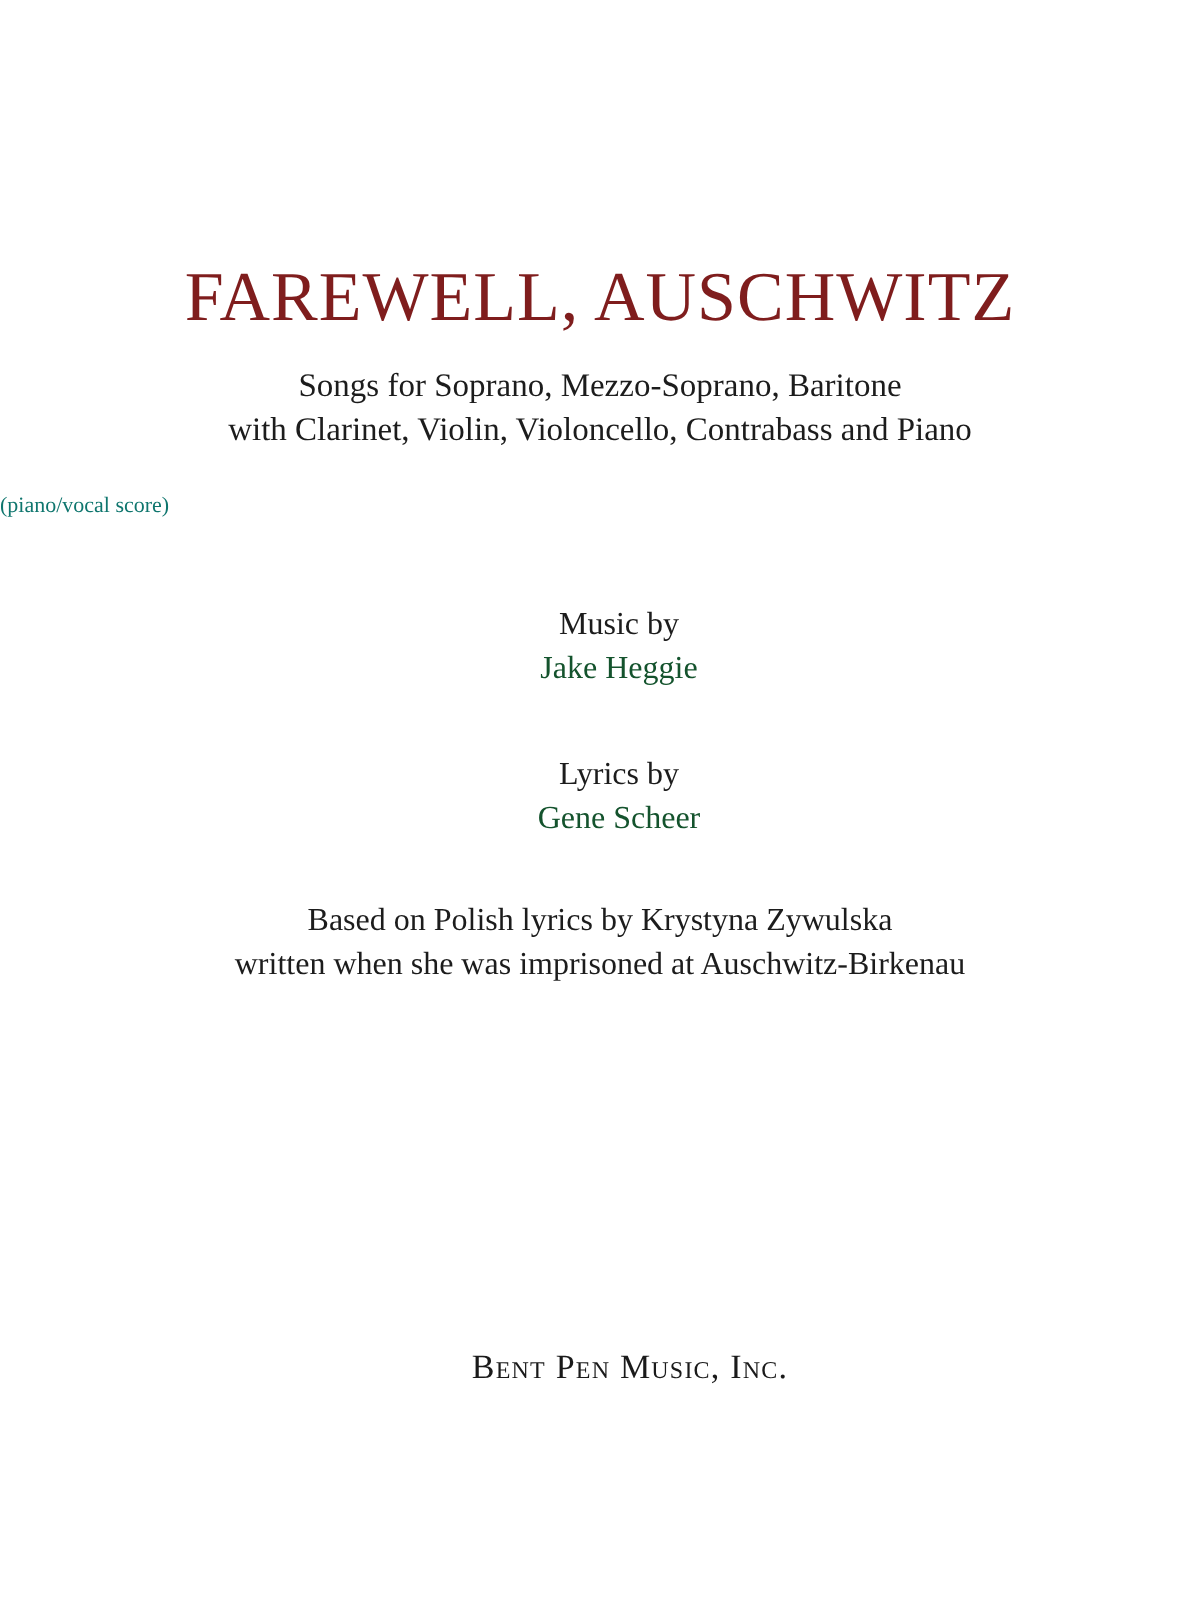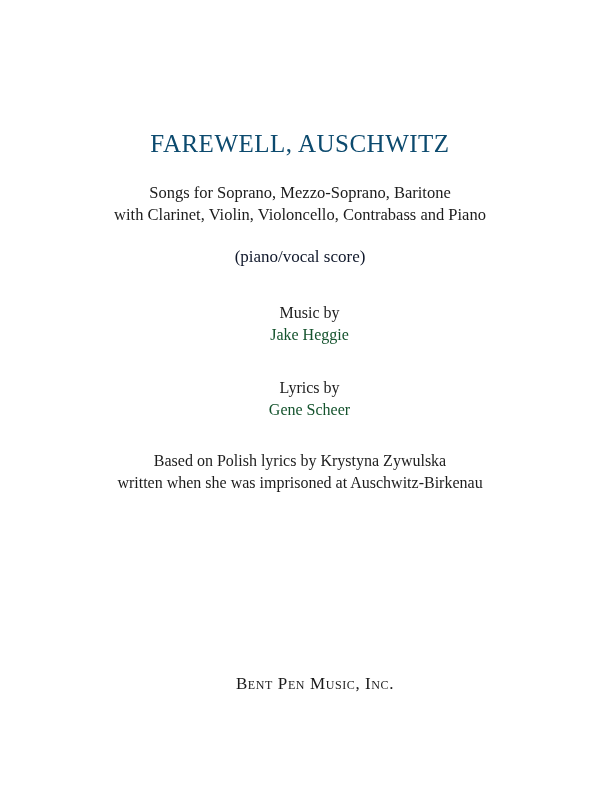--- a/index.html
+++ b/index.html
@@ -23,47 +23,47 @@
   }
   .title-block {
     position: absolute;
     top: 130px;
     left: 0;
     right: 0;
     text-align: center;
   }
   .main-title {
     font-family: "Liberation Serif", serif;
-    font-size: 25px;
+    font-size: 35px;
     letter-spacing: 0.5px;
     font-weight: 400;
-    color: #0c4a6e;
+    color: #7f1d1d;
     margin: 0;
     line-height: 1.1;
   }
   .subtitle-block {
     position: absolute;
     top: 182px;
     left: 0;
     right: 0;
     text-align: center;
   }
   .subtitle-line {
     font-size: 16.5px;
     line-height: 1.32;
     color: #1c1c1c;
   }
   .score-type {
     position: absolute;
     top: 247px;
     left: 0;
     right: 0;
-    text-align: center;
-    font-size: 17px;
-    color: #0f172a;
+    text-align: left;
+    font-size: 11px;
+    color: #0f766e;
   }
   .credit-block {
     position: absolute;
     left: 0;
     right: 0;
     text-align: center;
     margin-left: 19px;
   }
   .credit-music { top: 302px; }
   .credit-lyrics { top: 377px; }

